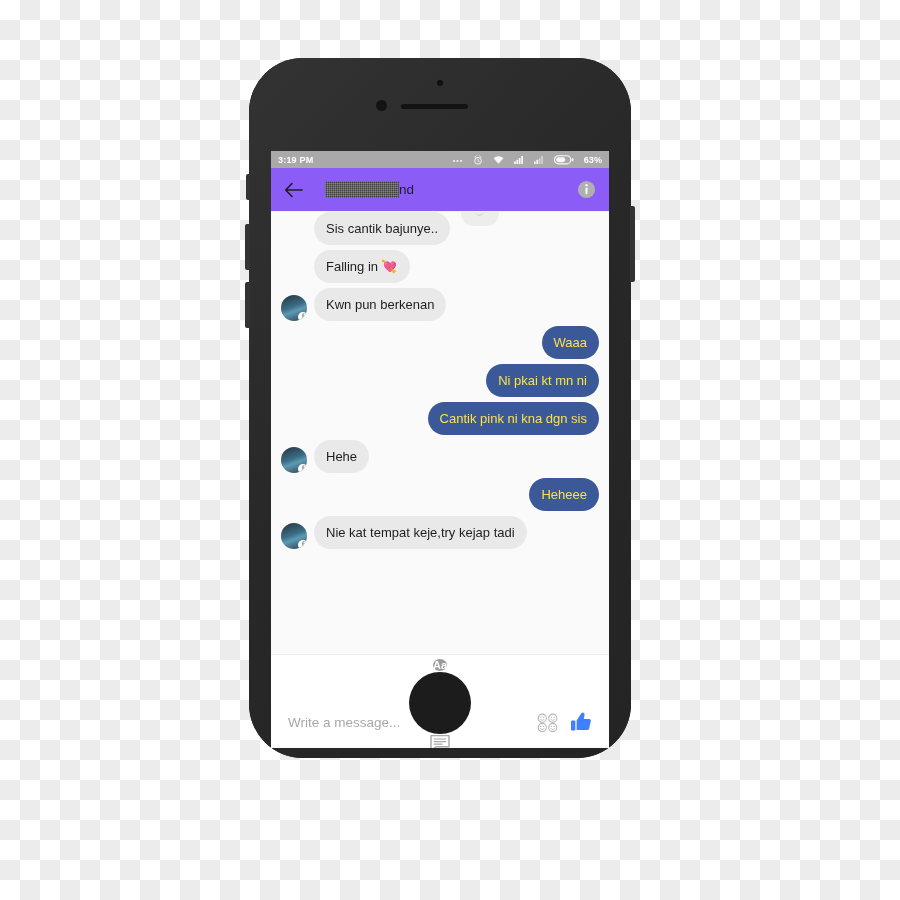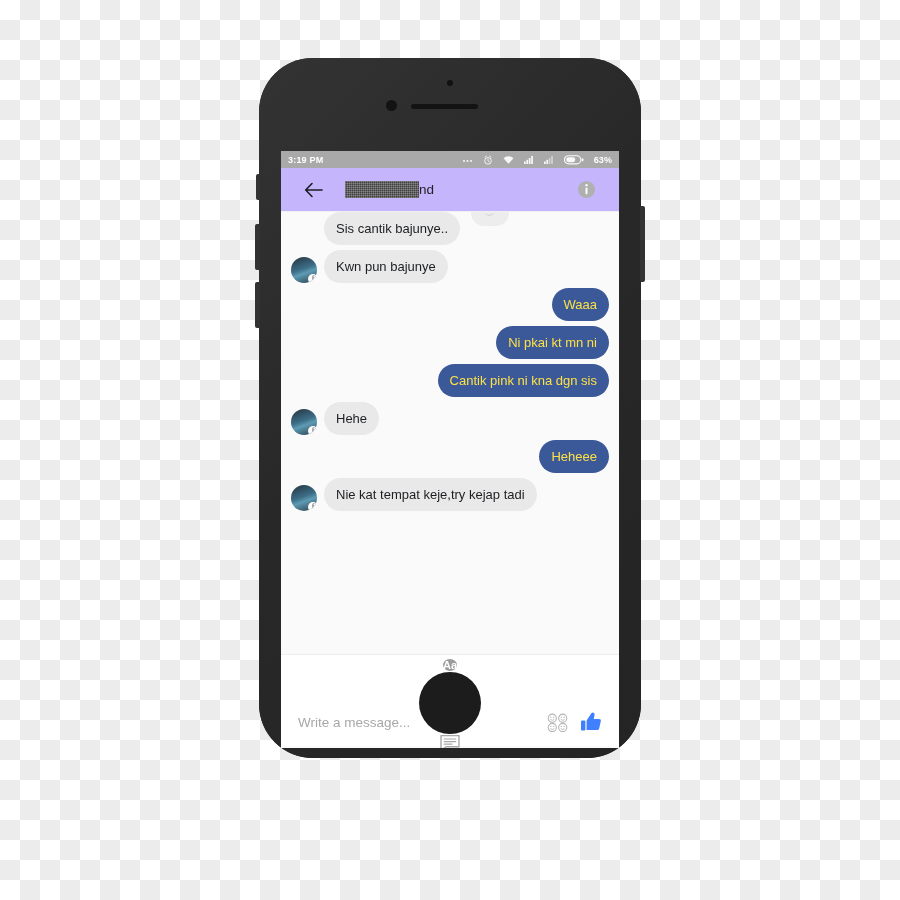--- a/index.html
+++ b/index.html
@@ -20,21 +20,21 @@
     background-image:
       linear-gradient(45deg, #ececec 25%, transparent 25%, transparent 75%, #ececec 75%),
       linear-gradient(45deg, #ececec 25%, transparent 25%, transparent 75%, #ececec 75%);
     background-size: 40px 40px;
     background-position: 0 0, 20px 20px;
   }
 
   
   #phone {
     position: absolute;
-    left: 259px;
+    left: 249px;
     top: 58px;
     width: 382px;
     height: 700px;
     background: #2b2b2b;
     border-radius: 54px;
     box-shadow: 0 0 0 0 rgba(0,0,0,0);
   }
 
   #phone-inner-shade {
     position: absolute;
@@ -102,24 +102,24 @@
     display: flex;
     align-items: center;
     gap: 10px;
   }
   .status-ico { display: inline-flex; align-items: center; opacity: .92; }
   #battery-pct { font-size: 9px; font-weight: bold; letter-spacing: .1px; }
 
   
   #chat-header {
     height: 44px;
-    background: #c4b5fd;
-    display: flex;
-    align-items: center;
-    padding: 0 23px;
+    background: #8b5cf6;
+    display: flex;
+    align-items: center;
+    padding: 0 13px;
     border-bottom: 1px solid #f0f0f0;
     position: relative;
   }
   #back-arrow { cursor: pointer; line-height: 0; }
   #header-name-wrap {
     margin-left: 22px;
     display: flex;
     align-items: center;
     font-size: 13.5px;
     color: #222;
@@ -325,26 +325,30 @@
 
       <div id="thread">
         <div id="partial-top-bubble">︶</div>
 
         <div id="messages-container">
             <div class="row in">
               <div class="avatar-slot"></div>
               <div class="bubble grey">Sis cantik bajunye..</div>
             </div>
             <div class="row in">
+              <div class="avatar-slot"></div>
+              <div class="bubble grey">Falling in 💘</div>
+            </div>
+            <div class="row in">
               <div class="avatar-slot">
                 <div class="avatar">
                   <span class="fb-badge">f</span>
                 </div>
               </div>
-              <div class="bubble grey">Kwn pun bajunye</div>
+              <div class="bubble grey">Kwn pun berkenan</div>
             </div>
             <div class="row out">
               <div class="bubble blue">Waaa</div>
             </div>
             <div class="row out">
               <div class="bubble blue">Ni pkai kt mn ni</div>
             </div>
             <div class="row out">
               <div class="bubble blue">Cantik pink ni kna dgn sis</div>
             </div>

